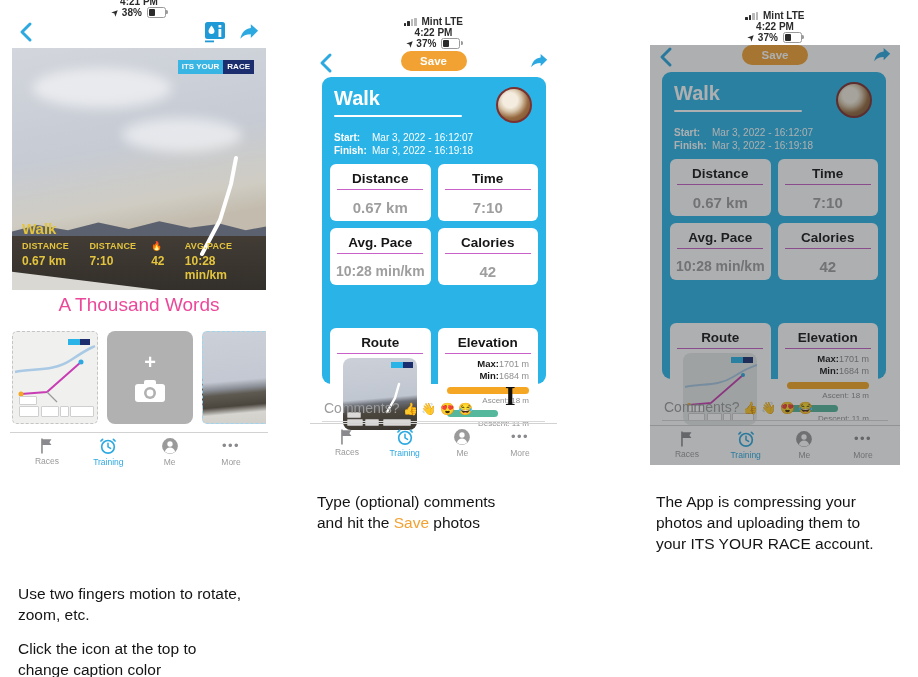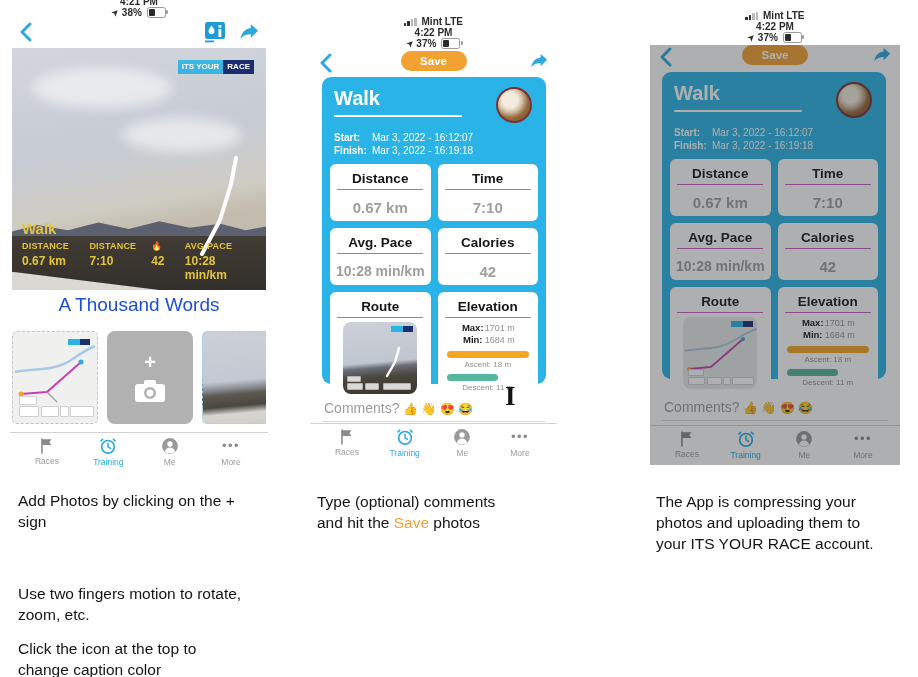--- a/index.html
+++ b/index.html
@@ -44,21 +44,21 @@
   .badge-l{background:#2ab3e6;padding:3px 4px;opacity:.9;}
   .badge-r{background:#1c2e6e;padding:3px 4px;}
   .routeline{position:absolute;left:0;top:0;width:100%;height:100%;}
   .ov{position:absolute;left:10px;right:10px;bottom:8px;color:#e3c43e;}
   .ov-title{font-size:15px;font-weight:bold;margin-bottom:4px;}
   .ov-row{display:flex;}
   .ov-col{margin-right:0;}
   .ov-lab{font-size:9px;font-weight:bold;letter-spacing:.2px;}
   .ov-val{font-size:12px;font-weight:bold;margin-top:3px;}
 
-  .athousand{position:absolute;left:0;right:0;top:292px;text-align:center;font-size:19px;color:#1d4ed8;}
+  .athousand{position:absolute;left:0;right:0;top:292px;text-align:center;font-size:19px;color:#ec4899;}
 
   
   .thumbs{position:absolute;left:2px;top:329px;width:254px;height:95px;display:flex;gap:9px;overflow:hidden;}
   .thumb{flex:0 0 86px;height:93px;border-radius:5px;position:relative;overflow:hidden;box-sizing:border-box;}
   .t-map{border:1.5px dashed #c4c4c4;background:#f0f1ef;}
   .t-add{background:#b1b1b1;border-radius:8px;display:flex;flex-direction:column;align-items:center;justify-content:center;gap:7px;}
   .t-add .plus{color:#fff;font-size:20px;font-weight:bold;line-height:1;}
   .t-photo{border:1.5px dashed #9fd4ee;
            background:linear-gradient(175deg,#ccd0d8 0%,#c3c8d2 52%,#8a8e96 60%,#5e5a52 66%,#4a453d 78%,#d6d5d0 86%,#cfcec9 100%);}
   .chip{position:absolute;background:#fff;border:0.5px solid #cfcfcf;border-radius:1px;}
@@ -78,28 +78,28 @@
   .wc-underline{width:128px;height:2px;background:#fff;margin:5px 0 6px 4px;border-radius:1px;}
   .avatar{position:absolute;right:6px;top:0;width:32px;height:32px;border-radius:50%;border:2px solid #7c3030;
           background:radial-gradient(circle at 38% 35%,#f3ecdf 0 26%,#d8c6ac 40%,#96693f 62%,#6e4c2e 100%);}
   .wc-dates{padding-left:4px;color:#fff;font-size:10px;line-height:13px;}
   .wc-dates b{display:inline-block;width:38px;font-weight:bold;}
   .stat-grid{display:grid;grid-template-columns:1fr 1fr;gap:7px;margin-top:7px;}
   .scard{background:#fff;border-radius:6px;height:57px;text-align:center;overflow:hidden;}
   .scard-t{font-size:13.5px;font-weight:bold;color:#161616;margin-top:7px;}
   .scard hr{border:none;border-top:1.5px solid #c95fc9;width:86%;margin:3px auto 0;}
   .scard-v{font-size:15px;color:#9e9e9e;font-weight:bold;margin-top:9px;}
-  .scard.tall{height:106px;}
+  .scard.tall{height:106px;margin-top:36px;}
   .route-img{width:74px;height:72px;margin:4px auto 0;border-radius:8px;position:relative;overflow:hidden;}
   .route-photo{background:linear-gradient(175deg,#ccd0d8 0%,#c0c6d0 55%,#6a6e76 62%,#4a453d 74%,#3a362f 100%);}
   .route-map{background:#e9ebe8;}
   .mini-badge{position:absolute;top:4px;right:4px;display:flex;}
   .mini-badge i{display:block;width:12px;height:6px;background:#2ab3e6;}
   .mini-badge i+i{background:#1c2e6e;width:10px;}
-  .elev{padding:0 9px;text-align:center;}
+  .elev{padding:0 9px;text-align:right;}
   .elev-row{font-size:9px;color:#8f8f8f;line-height:12px;}
   .elev-row b{color:#161616;font-weight:bold;font-size:9.5px;display:inline-block;width:24px;}
   .bar{height:7px;border-radius:4px;margin:5px 0 2px;}
   .bar.orange{background:#f5a623;width:100%;}
   .bar.teal{background:#55b79c;width:62%;}
   .elev-cap{font-size:8px;color:#8f8f8f;}
 
   .comments{position:absolute;left:14px;font-size:14px;color:#9b9b9b;}
   .comments .emj{font-size:12px;}
   .comment-line{position:absolute;left:12px;right:12px;height:1px;background:#d8d8d8;}
@@ -536,21 +536,20 @@
       </div>
       <div class="tab">
         <span class="dots">•••</span>
         <span class="tab-label">More</span>
       </div>
     </div>
 
     <div class="dim"></div>
   </div>
 
-  <div class="note" style="left:18px;top:490px;width:238px;">Add Photos by clicking on the + sign</div>
   <div class="note" style="left:18px;top:583px;width:242px;">Use two fingers motion to rotate, zoom, etc.</div>
   <div class="note" style="left:18px;top:638px;width:230px;">Click the icon at the top to change caption color</div>
 
   <div class="note" style="left:317px;top:491px;width:208px;">
     <span>Type (optional) comments and hit the </span><span class="hl">Save</span><span> photos</span>
   </div>
 
   <div class="note" style="left:656px;top:491px;width:238px;">The App is compressing your photos and uploading them to your ITS YOUR RACE account.</div>
 
 </div>

